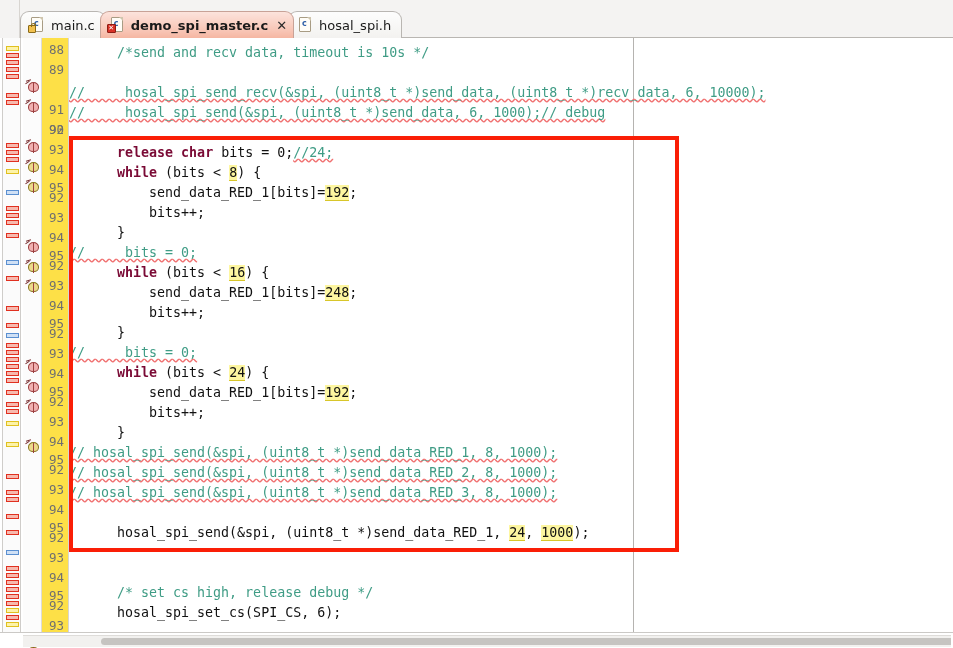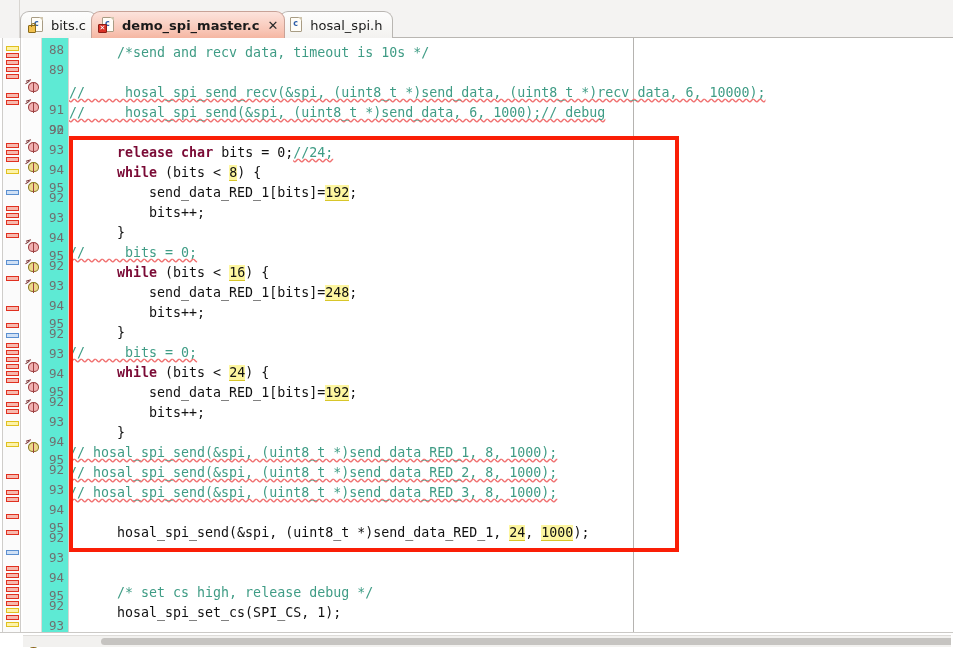--- a/index.html
+++ b/index.html
@@ -178,21 +178,21 @@
     width: 5px; height: 1px;
     background: #7a3030;
   }
   .bug .ant1 { left: 0px; top: 2px; transform: rotate(-35deg); }
   .bug .ant2 { left: 1px; top: 0px; transform: rotate(-15deg); }
 
   
   .lineno-gutter {
     position: absolute; left: 42px; top: 0;
     width: 27px; height: 595px;
-    background: #5eead4;
+    background: #fde047;
     border-right: 1px solid #d7d5d2;
   }
   .lineno {
     position: absolute;
     right: 4px;
     font-family: "DejaVu Sans Mono", monospace;
     font-size: 12.5px;
     color: #707070;
     line-height: 14px;
     white-space: nowrap;
@@ -292,21 +292,21 @@
   <div class="tabbar">
     <div class="tabbar-left-edge"></div>
     <div class="tabs">
 
       <div class="tab inactive">
         <span class="ficon">
           <span class="page"></span>
           <span class="cletter">c</span>
           <span class="badge-lock"></span>
         </span>
-        <span class="label">bits.c</span>
+        <span class="label">main.c</span>
       </div>
 
       <div class="tab active">
         <span class="ficon">
           <span class="page"></span>
           <span class="cletter">c</span>
           <span class="badge-err">✕</span>
         </span>
         <span class="label">demo_spi_master.c</span>
         <span class="close-x">✕</span>
@@ -509,21 +509,21 @@
           <div class="codeline" style="top: 365px;">          bits++;</div>
           <div class="codeline" style="top: 385px;">      }</div>
           <div class="codeline" style="top: 405px;"><span class="cm sq">// hosal_spi_send(&amp;spi, (uint8_t *)send_data_RED_1, 8, 1000);</span></div>
           <div class="codeline" style="top: 425px;"><span class="cm sq">// hosal_spi_send(&amp;spi, (uint8_t *)send_data_RED_2, 8, 1000);</span></div>
           <div class="codeline" style="top: 445px;"><span class="cm sq">// hosal_spi_send(&amp;spi, (uint8_t *)send_data_RED_3, 8, 1000);</span></div>
           <div class="codeline" style="top: 465px;"></div>
           <div class="codeline" style="top: 485px;">      hosal_spi_send(&amp;spi, (uint8_t *)send_data_RED_1, <span class="hl hlu">24</span>, <span class="hl hlu">1000</span>);</div>
           <div class="codeline" style="top: 505px;"></div>
           <div class="codeline" style="top: 525px;"></div>
           <div class="codeline" style="top: 545px;"><span class="cm">      /* set cs high, release debug */</span></div>
-          <div class="codeline" style="top: 565px;">      hosal_spi_set_cs(SPI_CS, 1);</div>
+          <div class="codeline" style="top: 565px;">      hosal_spi_set_cs(SPI_CS, 6);</div>
         </div>
     </div>
 
     <div class="annot-rect" style="left: 69px; top: 98px; width: 610px; height: 416px; border-color: rgb(250, 30, 6);"></div>
 
     <div class="editor-sep"></div>
     <div class="hscroll-clip">
       <div class="hscroll-track" style="left:0;top:0;"></div>
       <div class="hscroll-thumb-inner"></div>
     </div>

